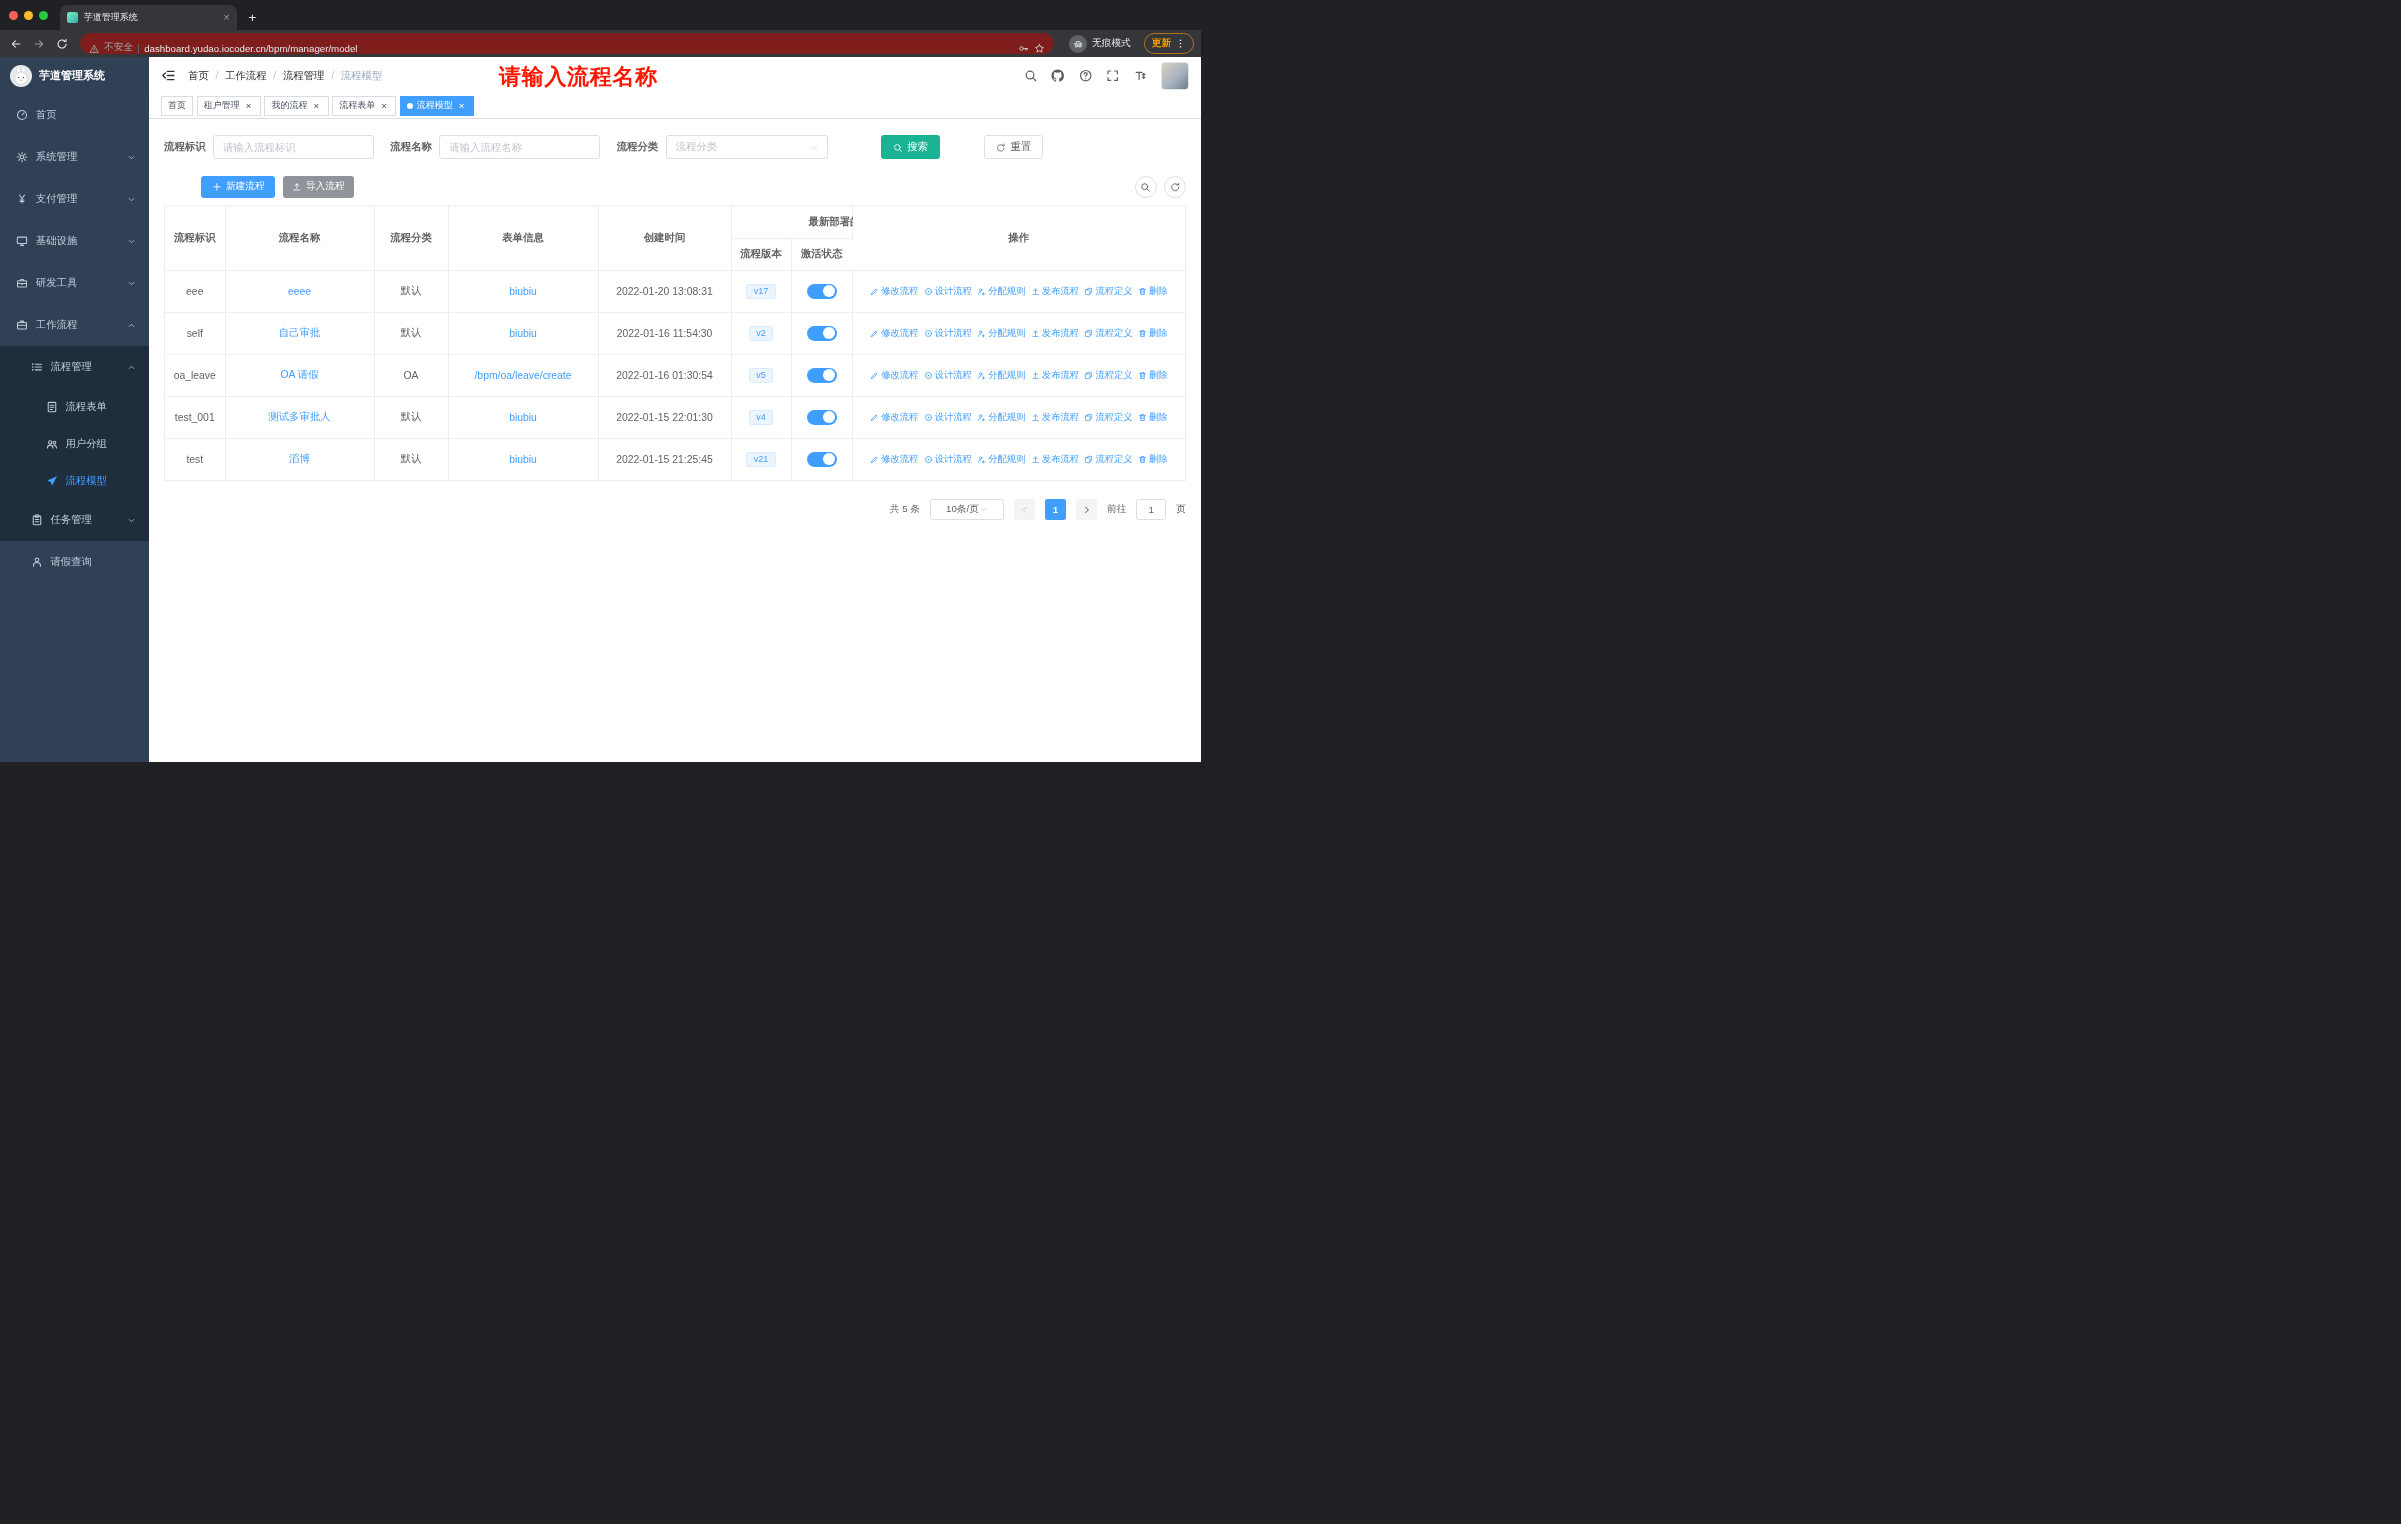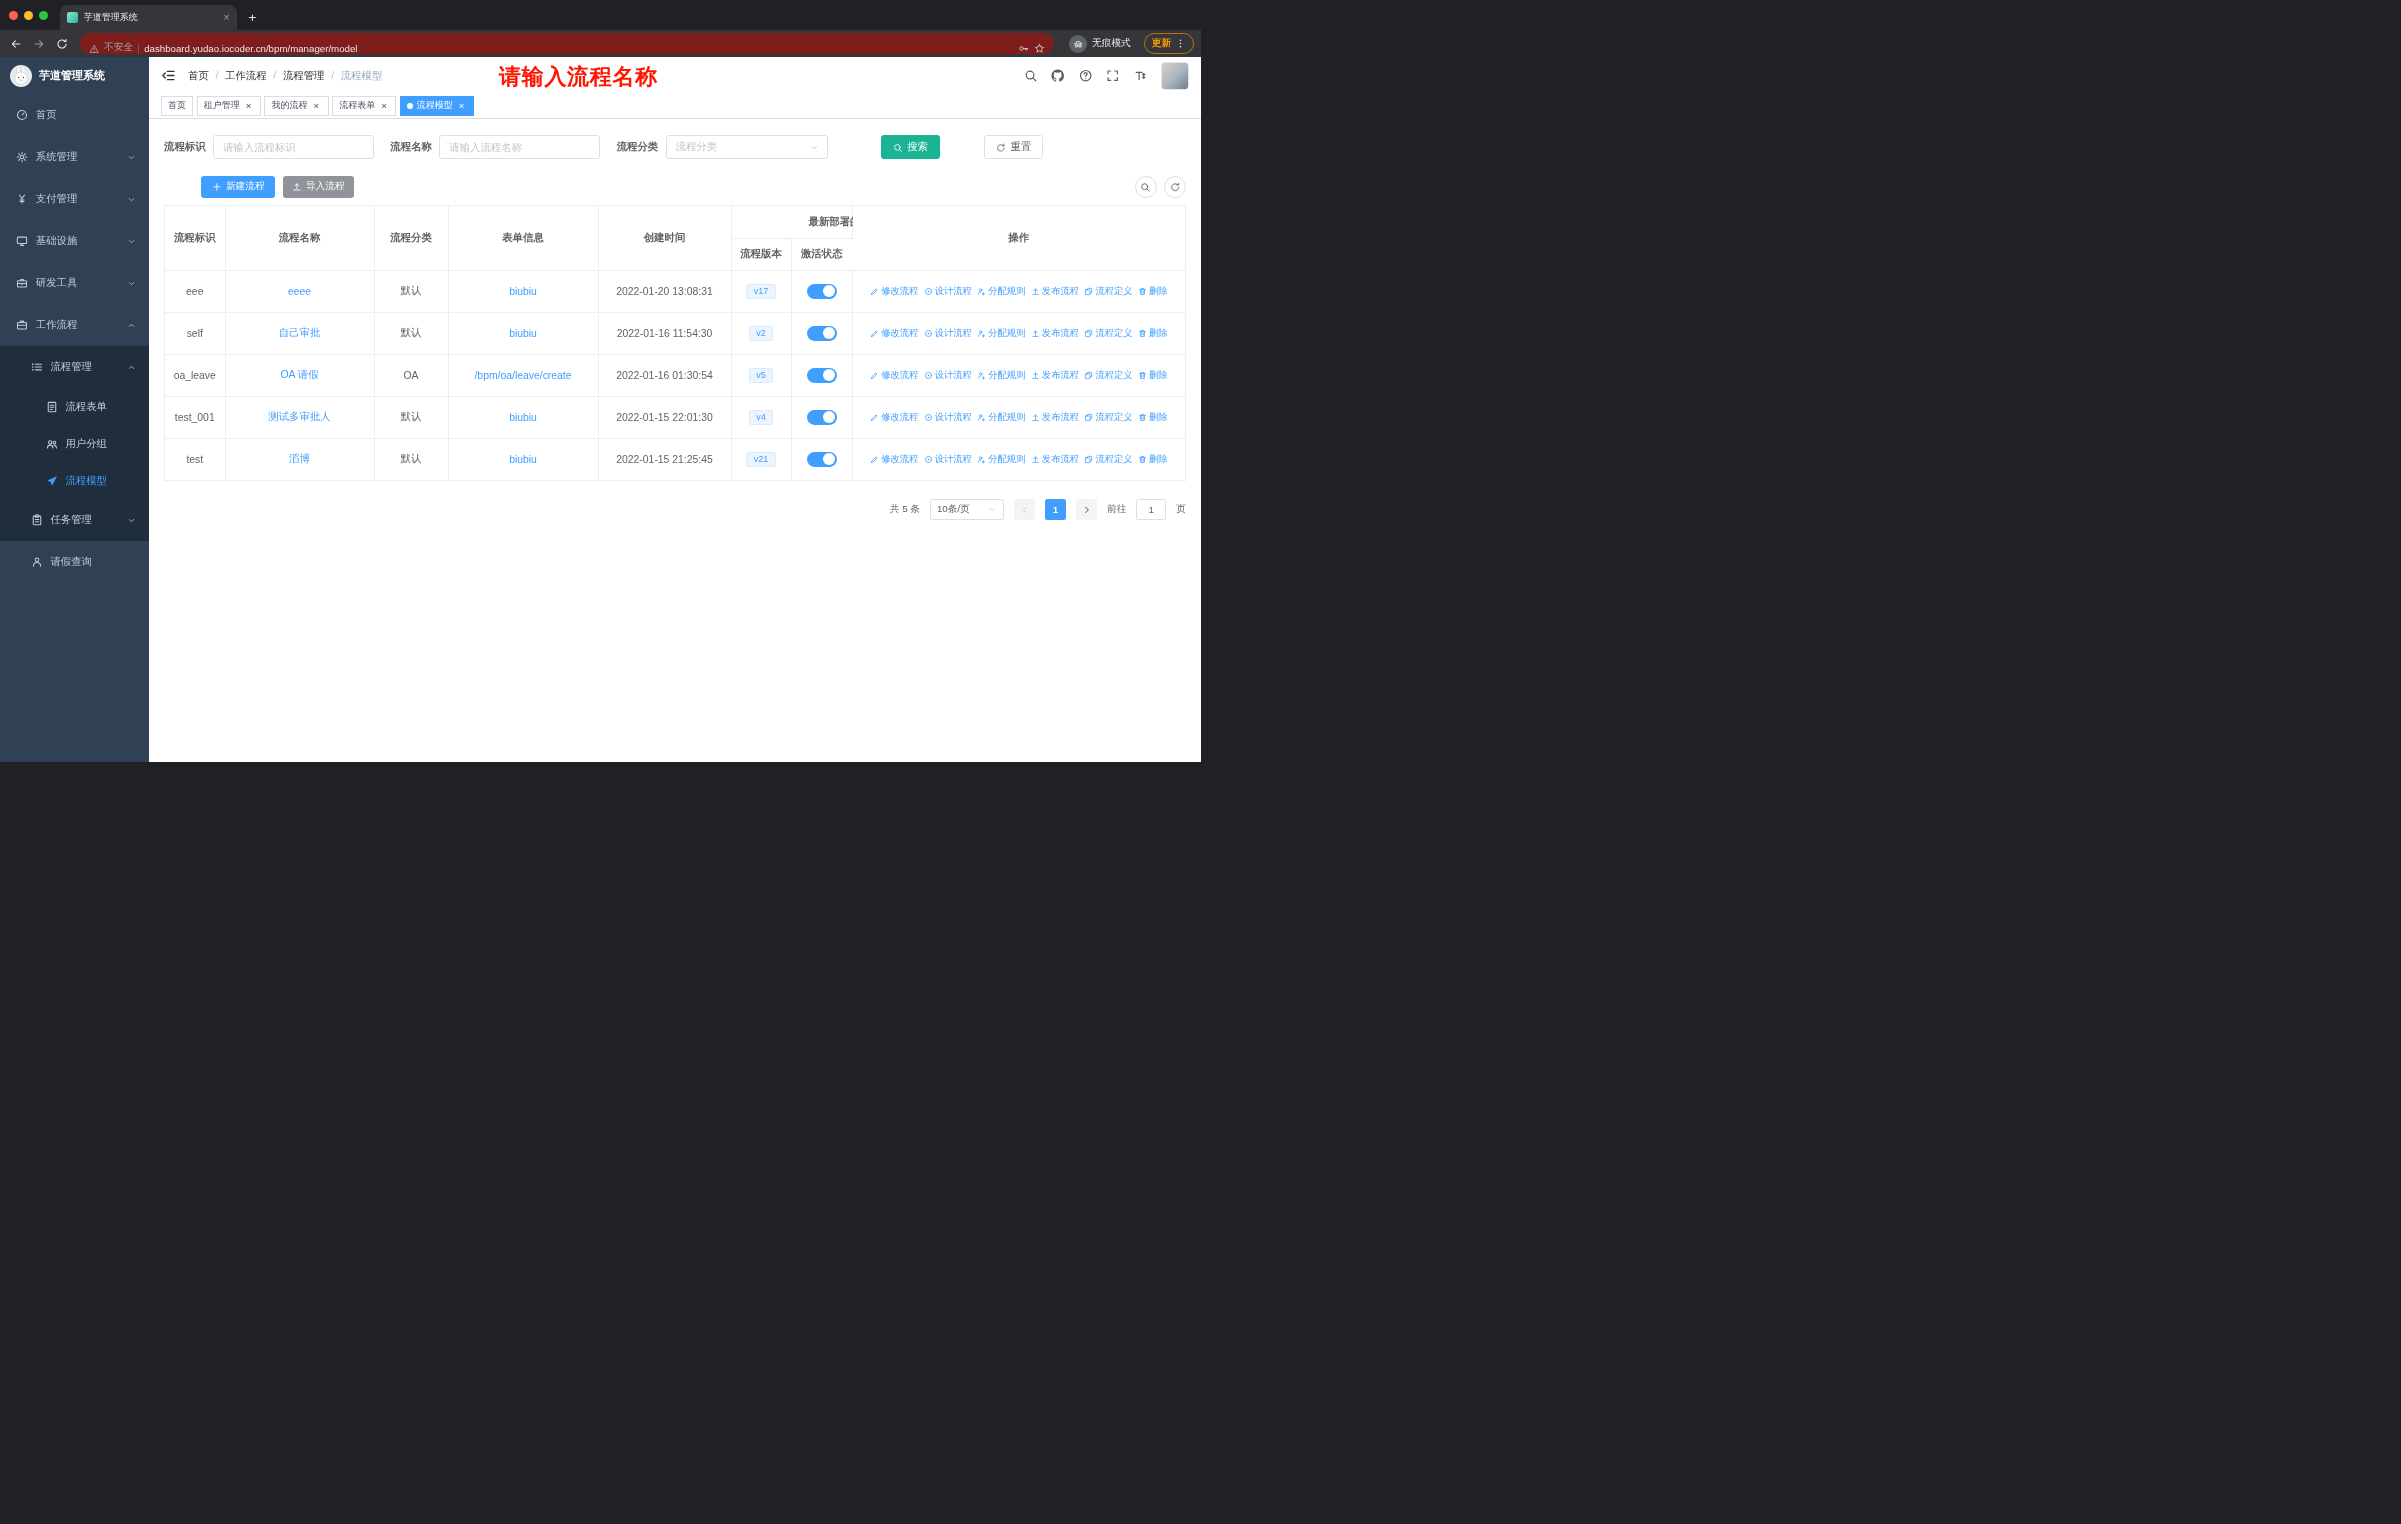--- a/index.html
+++ b/index.html
@@ -111,21 +111,21 @@
   .link { color:#409eff; cursor:pointer; text-decoration:none; }
   .version-badge { display:inline-block; background:#ecf5ff; border:0.7px solid #d9ecff; color:#409eff; border-radius:2.2px; padding:1.5px 6.7px; font-size:9px; }
   .switch { width:30px; height:15px; border-radius:7.4px; background:#409eff; position:relative; display:inline-block; vertical-align:middle; cursor:pointer; }
   .switch::after { content:''; position:absolute; right:1.5px; top:1.5px; width:12px; height:12px; border-radius:50%; background:#fff; }
   .actions { display:flex; align-items:center; justify-content:center; gap:5.2px; color:#409eff; font-size:9.3px; white-space:nowrap; }
   .action { display:inline-flex; align-items:center; gap:2.2px; cursor:pointer; }
   .action .ic { font-size:9px; }
 
   
   .pagination { display:flex; align-items:center; justify-content:flex-end; gap:10px; margin-top:18px; font-size:9.7px; color:#606266; }
-  .size-select { width:74px; height:21px; border:0.7px solid #dcdfe6; border-radius:2.2px; display:flex; align-items:center; justify-content:space-between; padding:0 6px; cursor:pointer; color:#606266; }
+  .size-select { width:74px; height:21px; border:0.7px solid #dcdfe6; border-radius:2.2px; display:flex; align-items:center; justify-content:center; padding:0 6px; cursor:pointer; color:#606266; }
   .pg-btn { min-width:21px; height:21px; background:#f4f4f5; border-radius:2.2px; display:inline-flex; align-items:center; justify-content:center; cursor:pointer; color:#303133; font-size:9.7px; }
   .pg-btn.prev { color:#c0c4cc; }
   .pg-btn.active { background:#409eff; color:#fff; font-weight:700; }
   .goto-input { width:30px; height:21px; border:0.7px solid #dcdfe6; border-radius:2.2px; text-align:center; font-size:9.7px; color:#606266; outline:none; font-family:inherit; }
   .pg-goto { white-space:nowrap; }
 </style>
 </head>
 <body>
 
 <div class="page">

